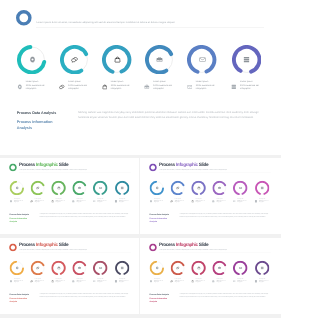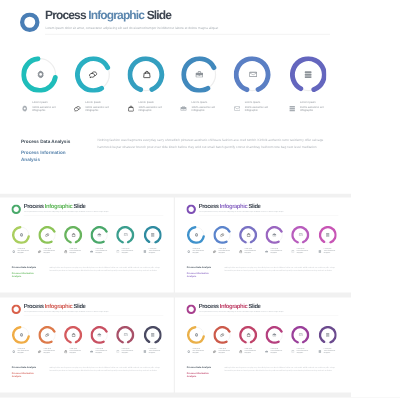--- a/index.html
+++ b/index.html
@@ -34,21 +34,20 @@
 <body>
 
 <div class="root" style="background: rgb(241, 241, 241);">
     <div class="panel" id="main-panel" style="left: 0px; top: 0px; width: 281px; height: 155px; background: rgb(255, 255, 255);">
       <div class="slide" style="transform: translate(0px, 0px) scale(1);">
         <div class="logo" style="left:16.2px;top:10.2px;width:15.6px;height:15.6px;">
           <svg viewBox="0 0 15.6 15.6" width="15.6" height="15.6">
             <circle cx="7.8" cy="7.8" r="6.1" fill="none" stroke="#4a7eb5" stroke-width="3.4"></circle>
           </svg>
         </div>
-        <div class="title" style="left:36px;top:8.2px;font-size:9.6px;line-height:9.6px;letter-spacing:-0.68px;"><span style="color:#3e4651">Process </span><span style="color:#5b86ae">Infographic</span><span style="color:#3e4651"> Slide</span></div>
         <div class="sub" style="left:36.4px;top:21px;font-size:2.55px;">Lorem ipsum dolor sit amet, consectetur adipiscing elit sed do eiusmod tempor incididunt ut labore et dolore magna aliquat</div>
         <div class="hdr-rule" style="left:36px;top:26.6px;width:228px;height:0.55px;"></div>
         <div class="donut" style="left:17.400000000000002px;top:45px;width:29.4px;height:29.4px;">
           <svg viewBox="0 0 29.4 29.4" width="29.4" height="29.4">
             <circle cx="14.7" cy="14.7" r="12.75" fill="none" stroke="#eeeeee" stroke-width="1"></circle>
             <circle cx="14.7" cy="14.7" r="12.75" fill="none" stroke="#1fbdba" stroke-width="3.9" stroke-linecap="round" stroke-dasharray="56.077 24.033" transform="translate(29.4,0) scale(-1,1) rotate(-84 14.7 14.7)"></circle>
           </svg>
           <div class="dicon" style="width:29.4px;height:29.4px;">
             <svg viewBox="0 0 24 24" width="7" height="7" fill="#8d9399">
               <path d="M12 0.8l1.25 2.62 2.8-0.9 0.33 2.9 2.9 0.33-0.9 2.8L21 10.62l-2.1 2.04 1.9 2.22-2.62 1.25 0.9 2.8-2.9 0.33-0.33 2.9-2.8-0.9L12 23.2l-1.25-2.62-2.8 0.9-0.33-2.9-2.9-0.33 0.9-2.8L3 14.2l2.1-2.04L3.2 9.94l2.62-1.25-0.9-2.8 2.9-0.33L8.15 2.66l2.8 0.9z"></path>

